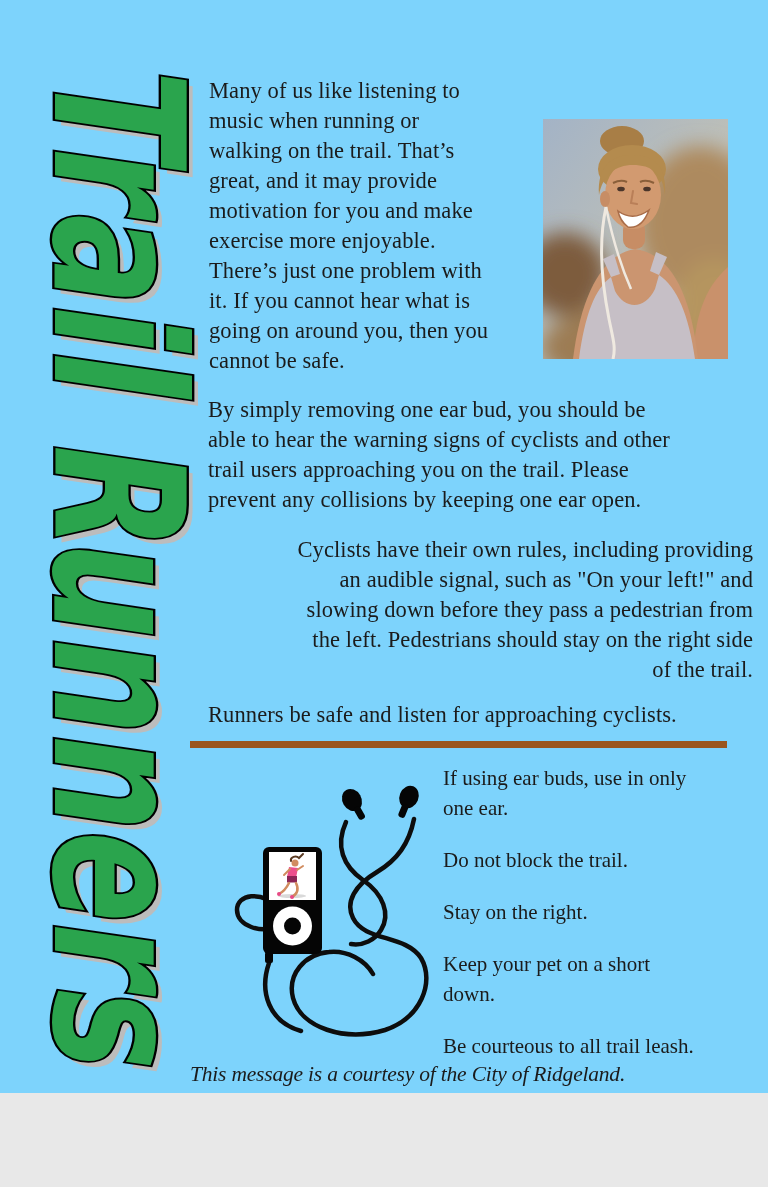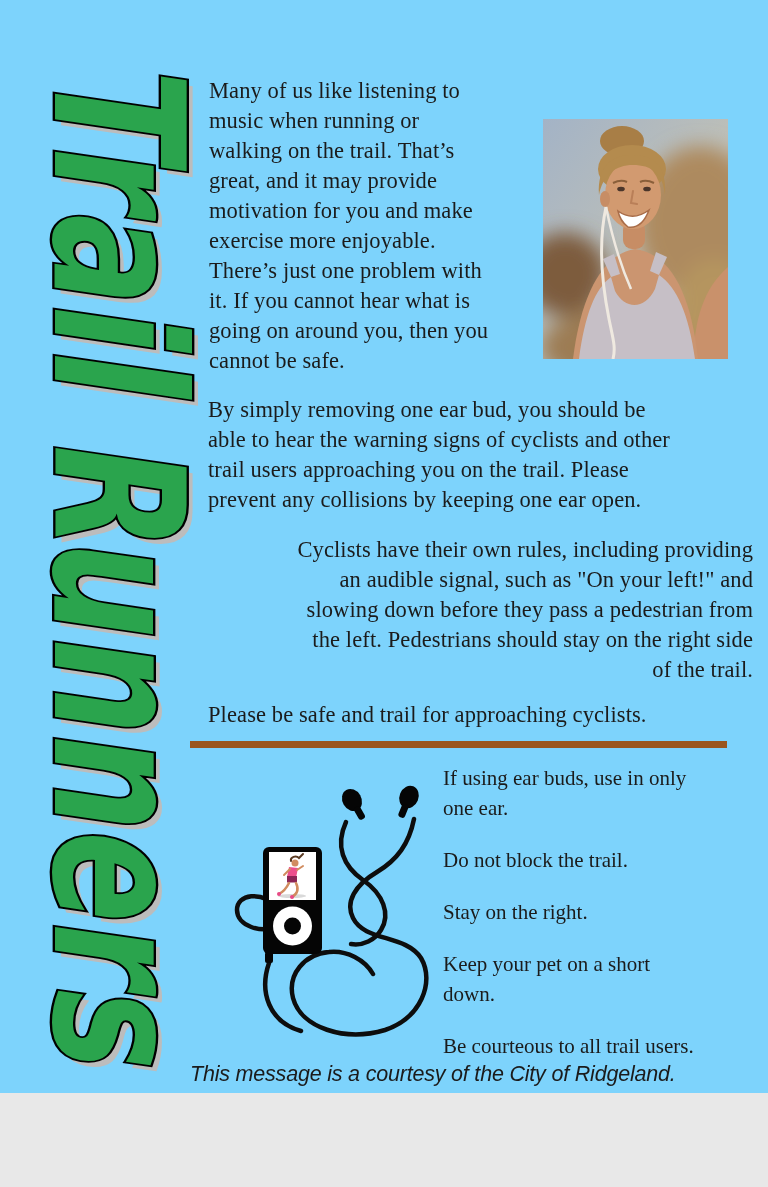--- a/index.html
+++ b/index.html
@@ -49,21 +49,21 @@
   .tips { left: 443px; top: 763px; width: 300px; }
   .tip-item {
     white-space: pre-line;
     font-size: 21px;
     line-height: 30px;
     margin-bottom: 22px;
   }
 
   .footer-line {
     left: 190px; top: 1062px; width: 565px;
-    font-family: Liberation Sans, sans-serif;
+    font-family: Liberation Serif, serif;
     font-style: italic;
     font-size: 21.5px;
     white-space: nowrap;
     letter-spacing: -0.2px;
   }
 </style>
 </head>
 <body>
 
 <div class="page">
@@ -131,21 +131,21 @@
 
   <div class="abs para p2">By simply removing one ear bud, you should be
 able to hear the warning signs of cyclists and other
 trail users approaching you on the trail. Please
 prevent any collisions by keeping one ear open.</div>
   <div class="abs para p3">Cyclists have their own rules, including providing
 an audible signal, such as "On your left!" and
 slowing down before they pass a pedestrian from
 the left. Pedestrians should stay on the right side
 of the trail.</div>
-  <div class="abs para p4">Please be safe and trail for approaching cyclists.</div>
+  <div class="abs para p4">Runners be safe and listen for approaching cyclists.</div>
 
   <div class="abs divider" style="background:#9a561e;"></div>
 
   <div class="abs ipod">
     <svg viewBox="0 0 215 280">
       <g stroke="#0d0d0d" stroke-width="4.5" fill="none" stroke-linecap="round">
 
         <path d="M121,40 C110,64 118,84 138,98 C158,112 166,132 156,148 C150,158 138,164 126,162"></path>
 
         <path d="M189,37 C184,62 172,78 152,90 C130,103 120,120 128,136 C140,160 180,152 196,176 C210,200 196,236 160,248 C120,260 76,246 68,216 C62,192 80,172 104,170 C122,168 140,178 148,192"></path>
@@ -186,18 +186,18 @@
     </svg>
   </div>
 
   <div class="abs tips">
     <div class="tip-item">If using ear buds, use in only
 one ear.</div>
     <div class="tip-item">Do not block the trail.</div>
     <div class="tip-item">Stay on the right.</div>
     <div class="tip-item">Keep your pet on a short
 down.</div>
-    <div class="tip-item">Be courteous to all trail users.</div>
+    <div class="tip-item">Be courteous to all trail leash.</div>
   </div>
 
   <div class="abs footer-line">This message is a courtesy of the City of Ridgeland.</div>
 
 </div>
 
 </body></html>

